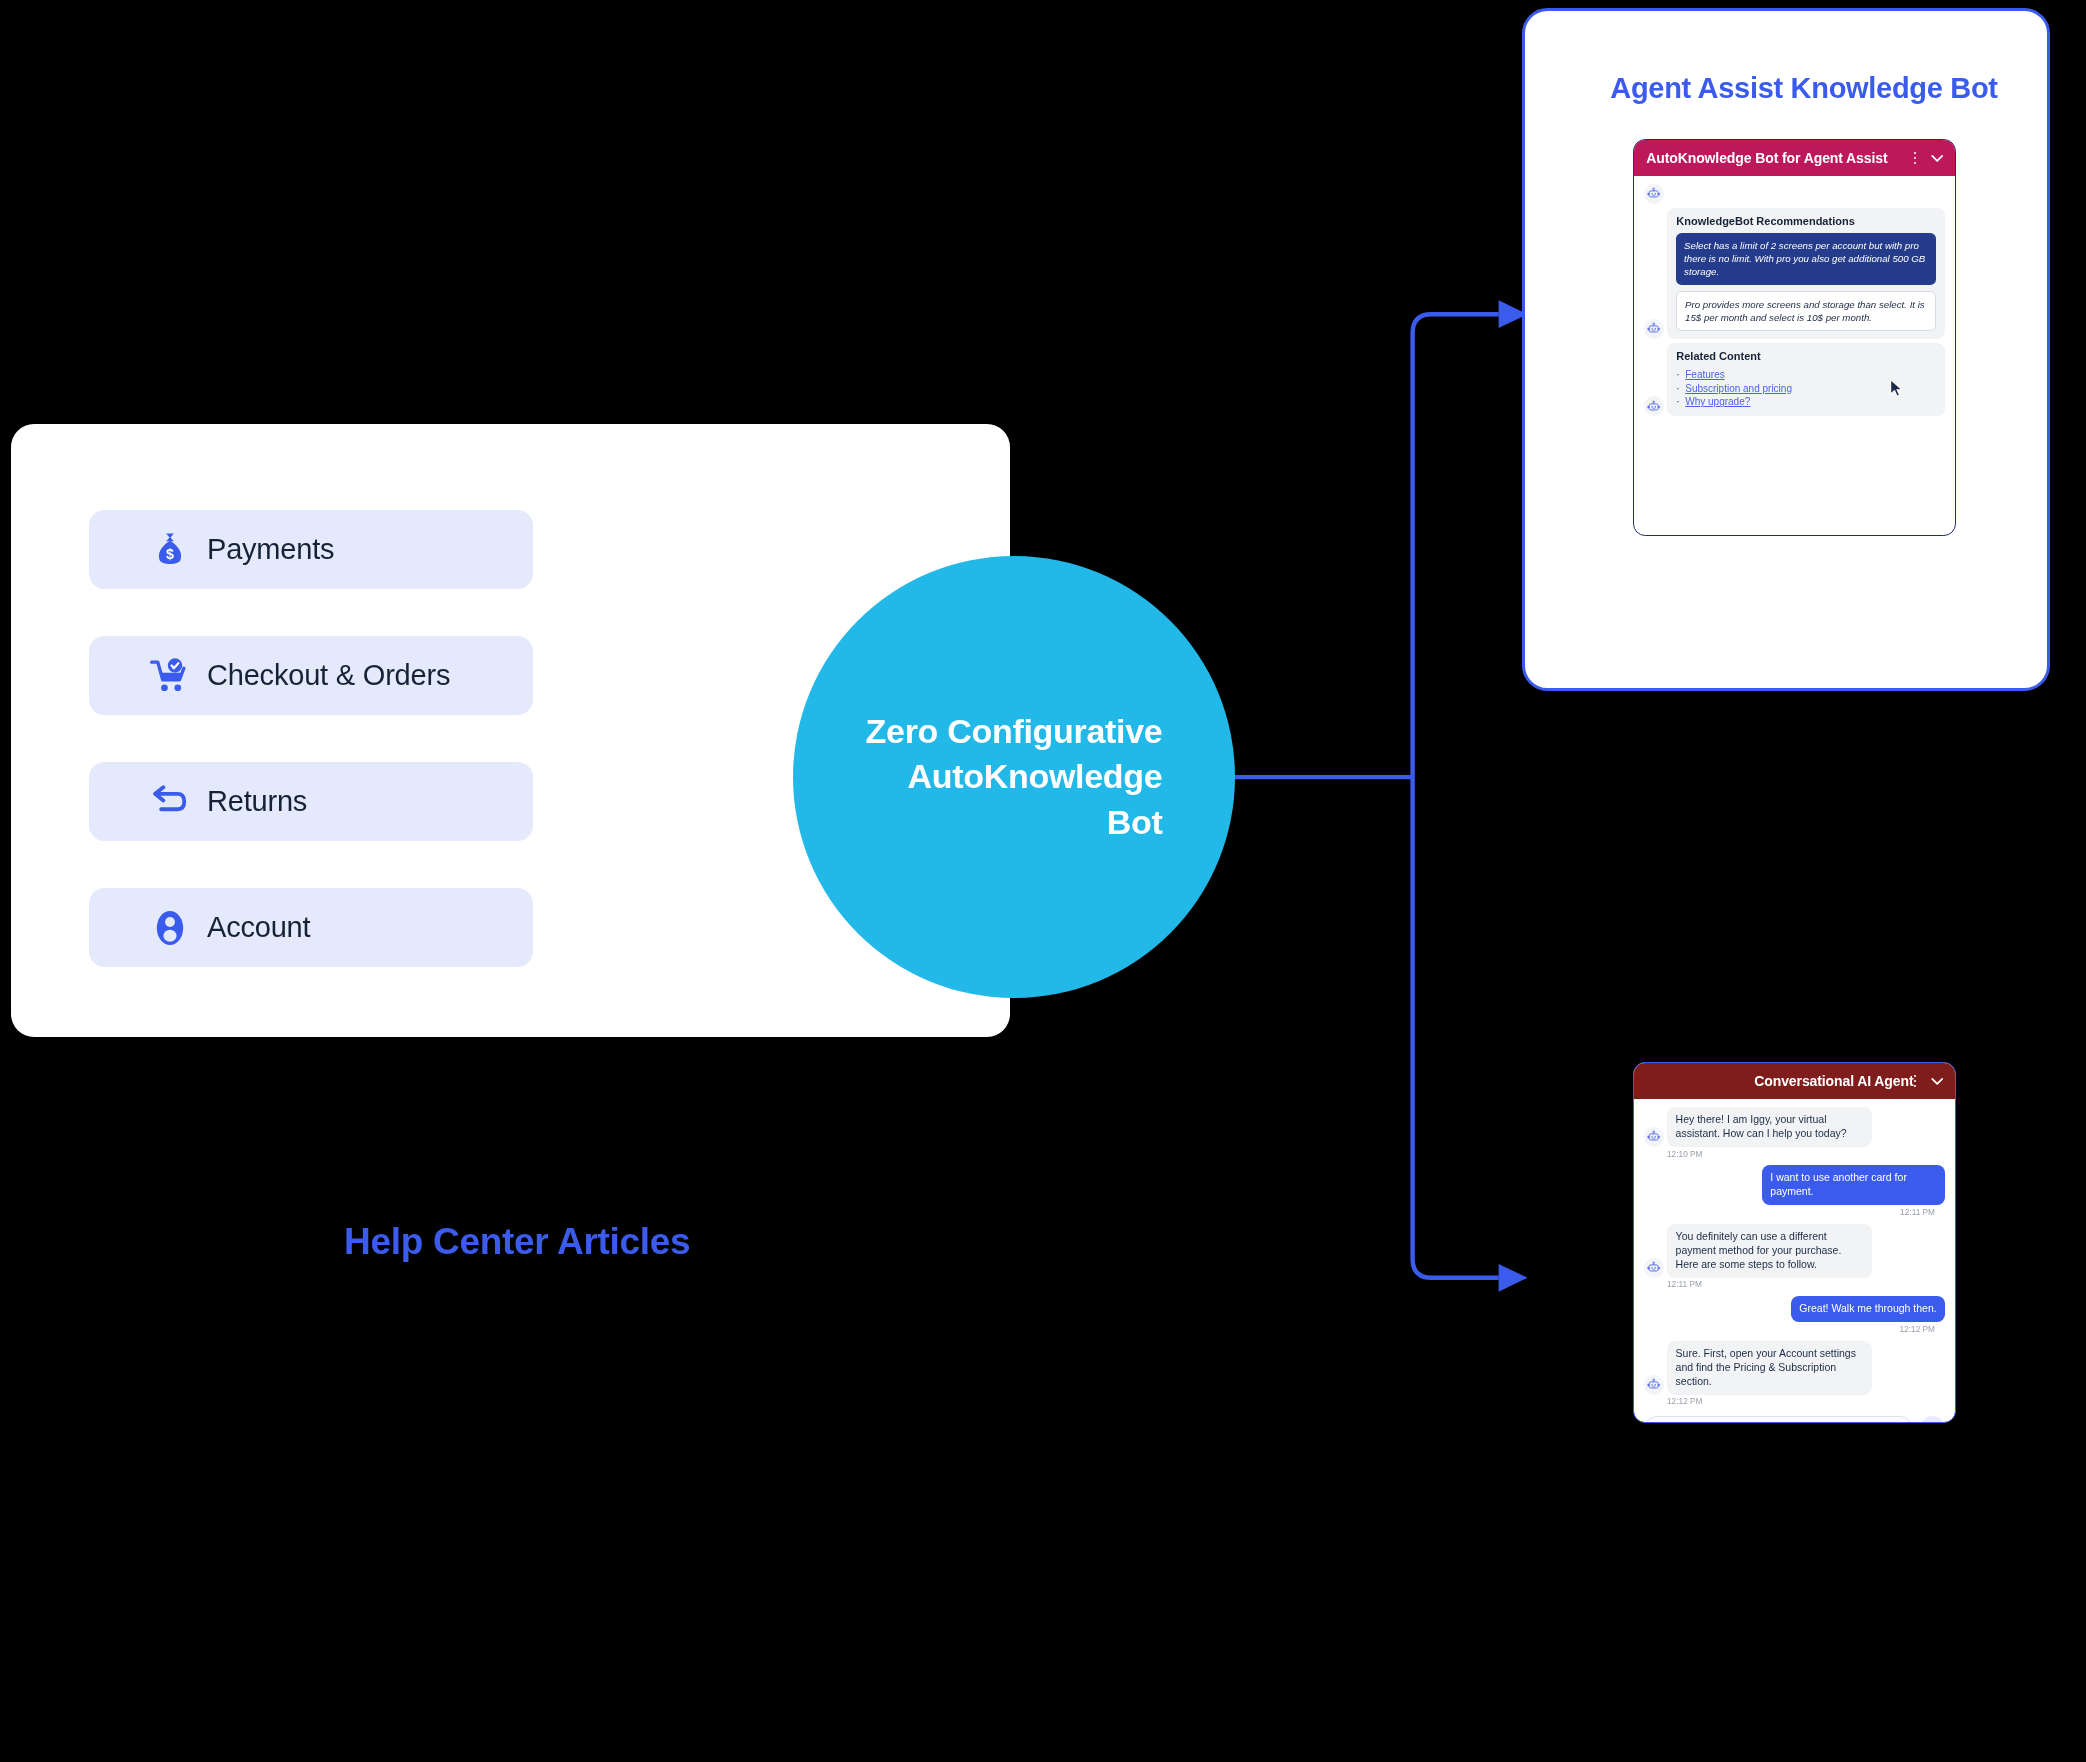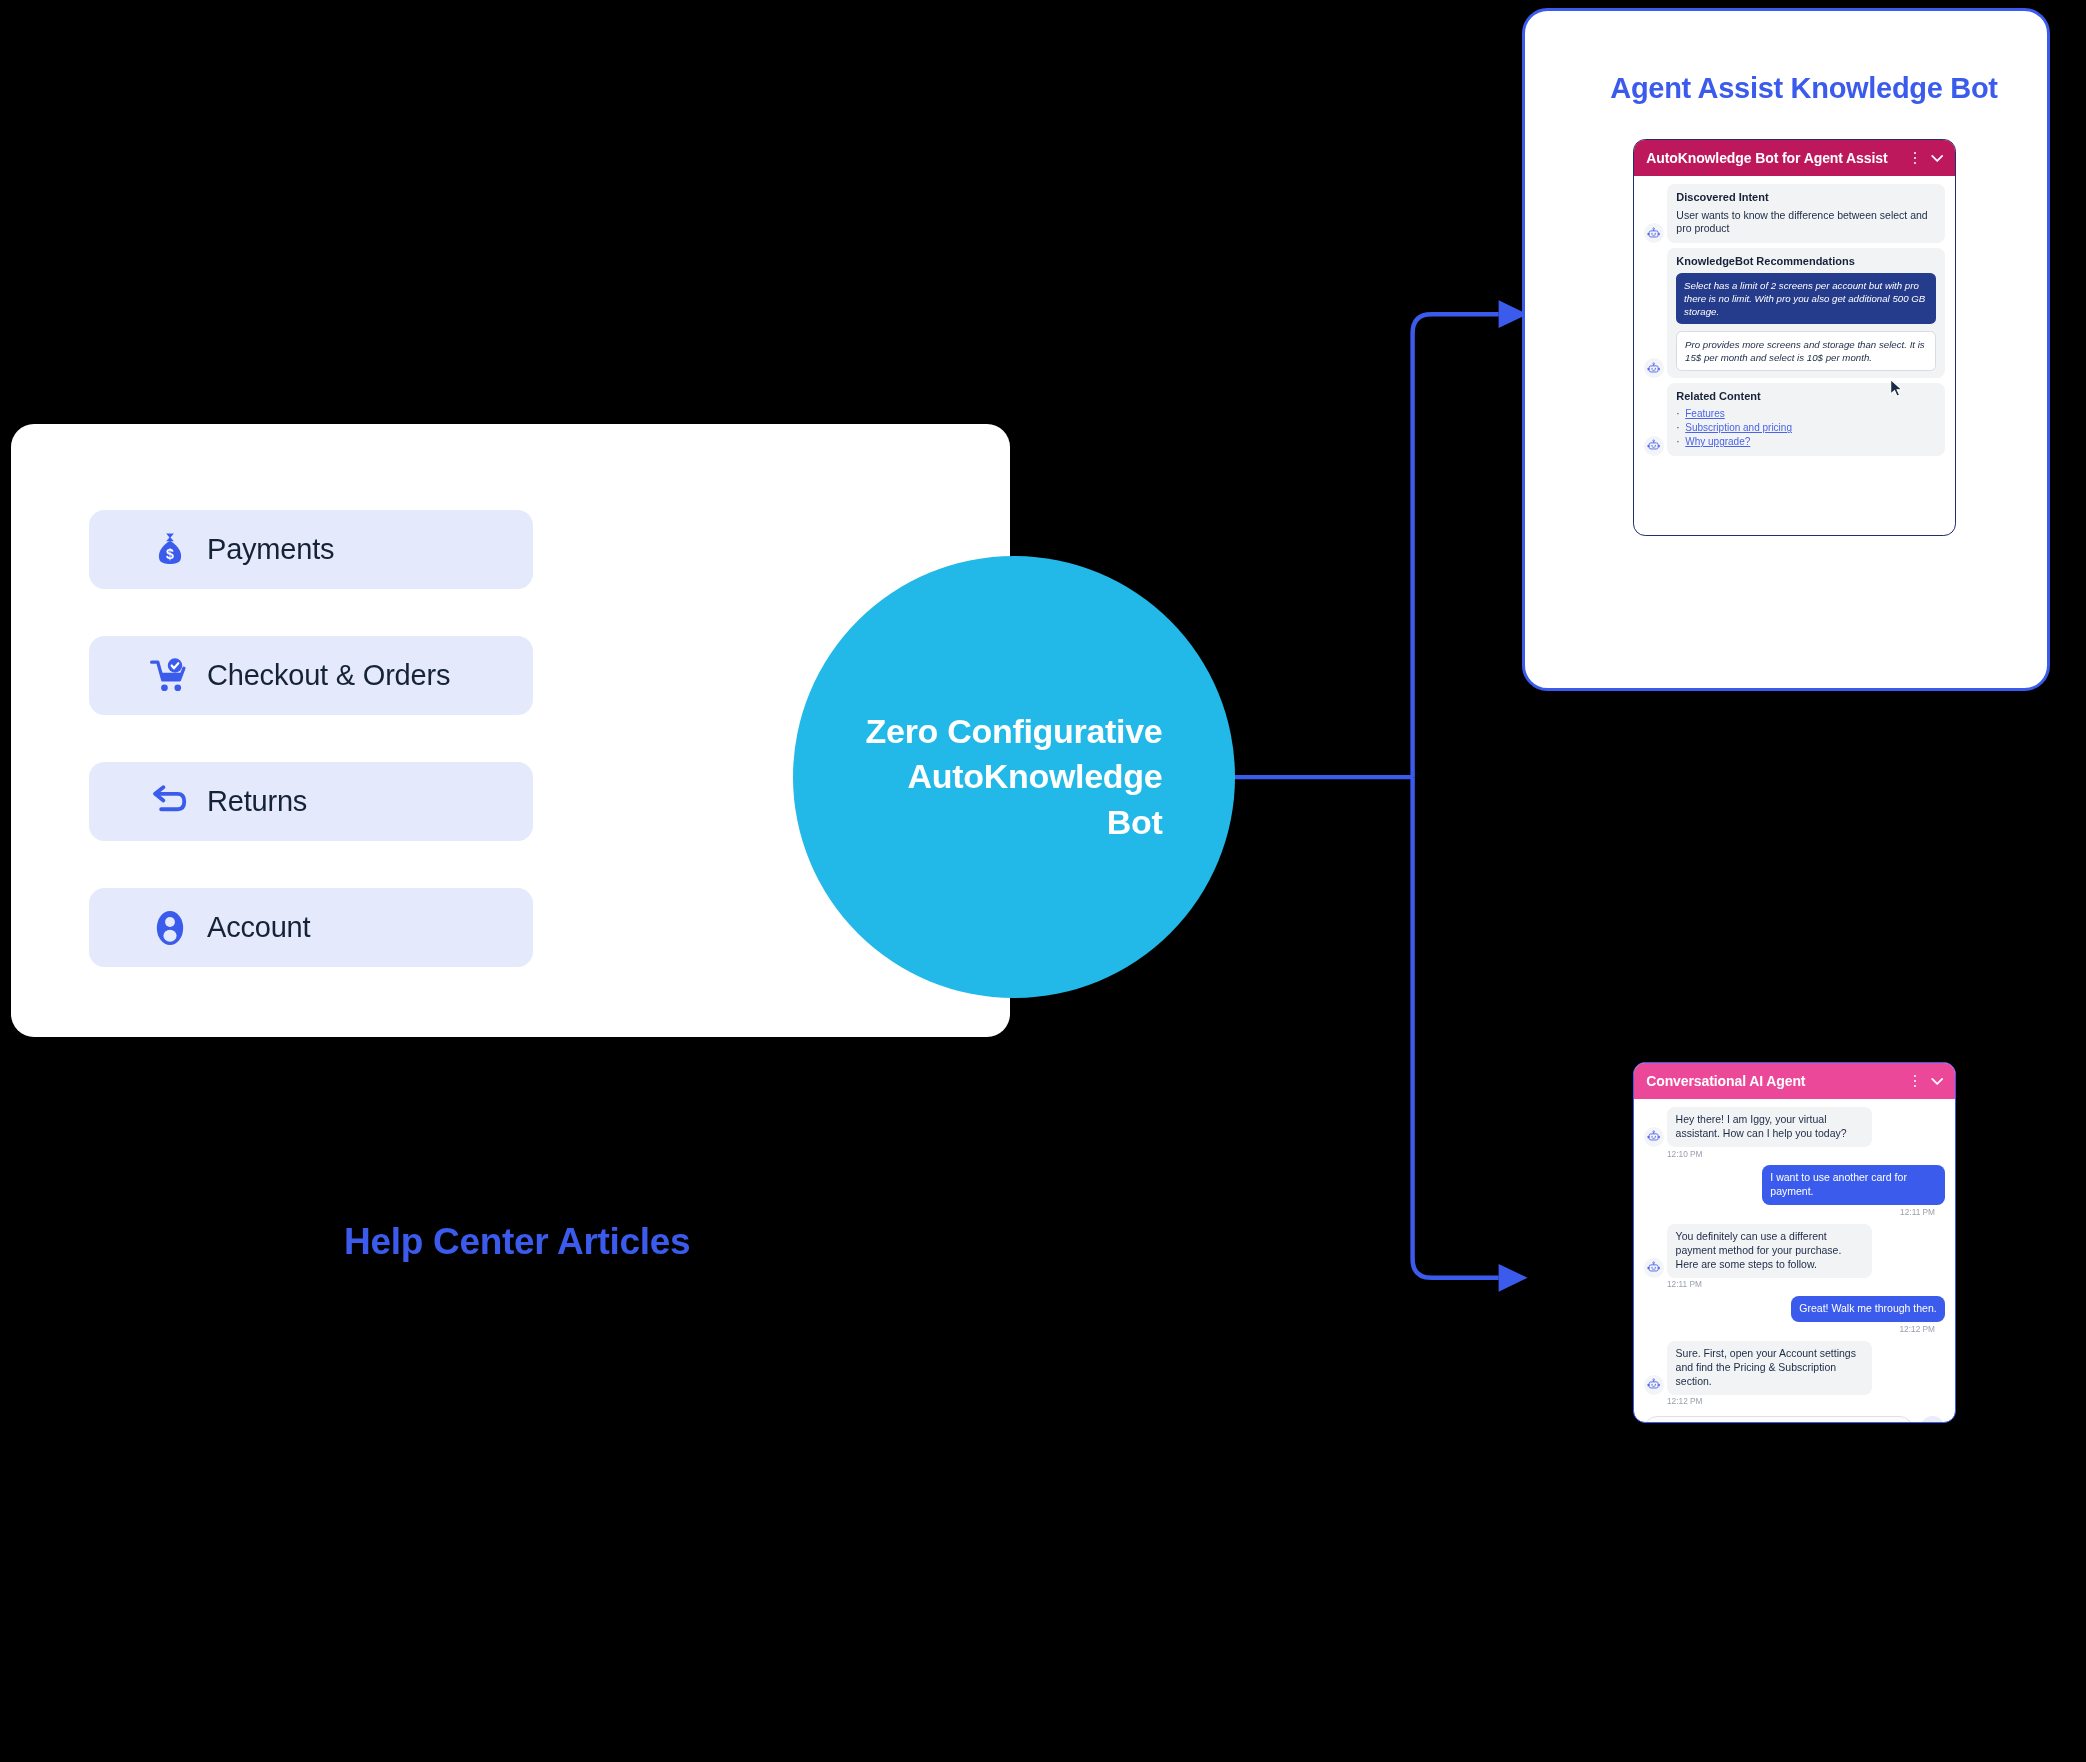--- a/index.html
+++ b/index.html
@@ -74,21 +74,21 @@
   }
   .widget-conv {
     left: 1633px; top: 1062px; width: 323px; height: 361px;
     border: 1.7px solid #3b5bed;
   }
   .widget-head {
     height: 36px; display: flex; align-items: center;
     padding: 0 11px 0 12.2px; color: #fff;
   }
   .widget-agent .widget-head { background: #be185d; }
-  .widget-conv .widget-head { background: #ec4899; }
+  .widget-conv .widget-head { background: #7f1d1d; text-align: right; }
   .widget-head .wh-title { font-size: 14px; font-weight: bold; letter-spacing: -0.1px; flex: 1; }
   .dots { display: flex; flex-direction: column; gap: 2.2px; margin-right: 13.3px; }
   .dots i { width: 2.8px; height: 2.8px; border-radius: 50%; background: #fff; display: block; }
   .chev { width: 14.4px; height: 14.4px; }
 
   .widget-body { padding: 7.8px 0 5.6px 0; }
 
   .row { display: flex; align-items: flex-end; padding: 0 10px; margin-bottom: 4.4px; }
   .avatar {
     width: 20px; height: 20px; border-radius: 50%; background: #f3f4f7;
@@ -254,24 +254,20 @@
           <svg width="13.3" height="13.3" viewBox="0 0 24 24">
             <circle cx="12" cy="3.2" r="1.5" fill="none" stroke="#4b63e8" stroke-width="1.5"></circle>
             <line x1="12" y1="4.7" x2="12" y2="7" stroke="#4b63e8" stroke-width="1.5"></line>
             <rect x="4" y="7" width="16" height="11" rx="3" fill="none" stroke="#4b63e8" stroke-width="1.6"></rect>
             <rect x="1" y="10.5" width="2.6" height="4.5" rx="1.2" fill="#4b63e8"></rect>
             <rect x="20.4" y="10.5" width="2.6" height="4.5" rx="1.2" fill="#4b63e8"></rect>
             <circle cx="9" cy="11.5" r="1.1" fill="#4b63e8"></circle>
             <circle cx="15" cy="11.5" r="1.1" fill="#4b63e8"></circle>
             <path d="M9 14.2 Q12 16.4 15 14.2" fill="none" stroke="#4b63e8" stroke-width="1.5" stroke-linecap="round"></path>
           </svg>
-        </div>
-        <div class="card-bubble">
-          <div class="card-title">Discovered Intent</div>
-          <div class="card-text">User wants to know the difference between select and pro product</div>
         </div>
       </div>
 
       <div class="row">
         <div class="avatar">
           <svg width="13.3" height="13.3" viewBox="0 0 24 24">
             <circle cx="12" cy="3.2" r="1.5" fill="none" stroke="#4b63e8" stroke-width="1.5"></circle>
             <line x1="12" y1="4.7" x2="12" y2="7" stroke="#4b63e8" stroke-width="1.5"></line>
             <rect x="4" y="7" width="16" height="11" rx="3" fill="none" stroke="#4b63e8" stroke-width="1.6"></rect>
             <rect x="1" y="10.5" width="2.6" height="4.5" rx="1.2" fill="#4b63e8"></rect>

